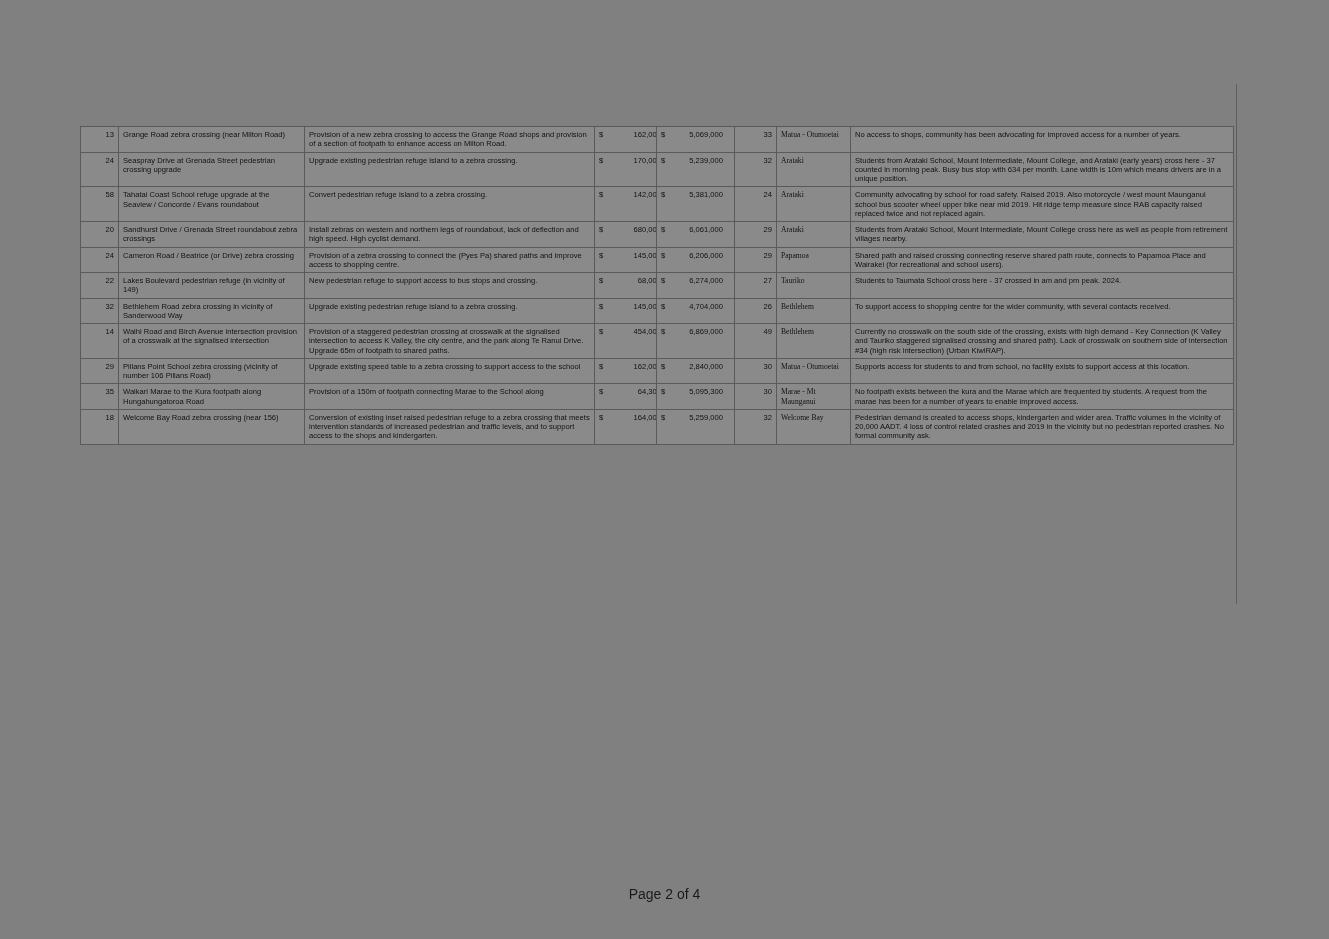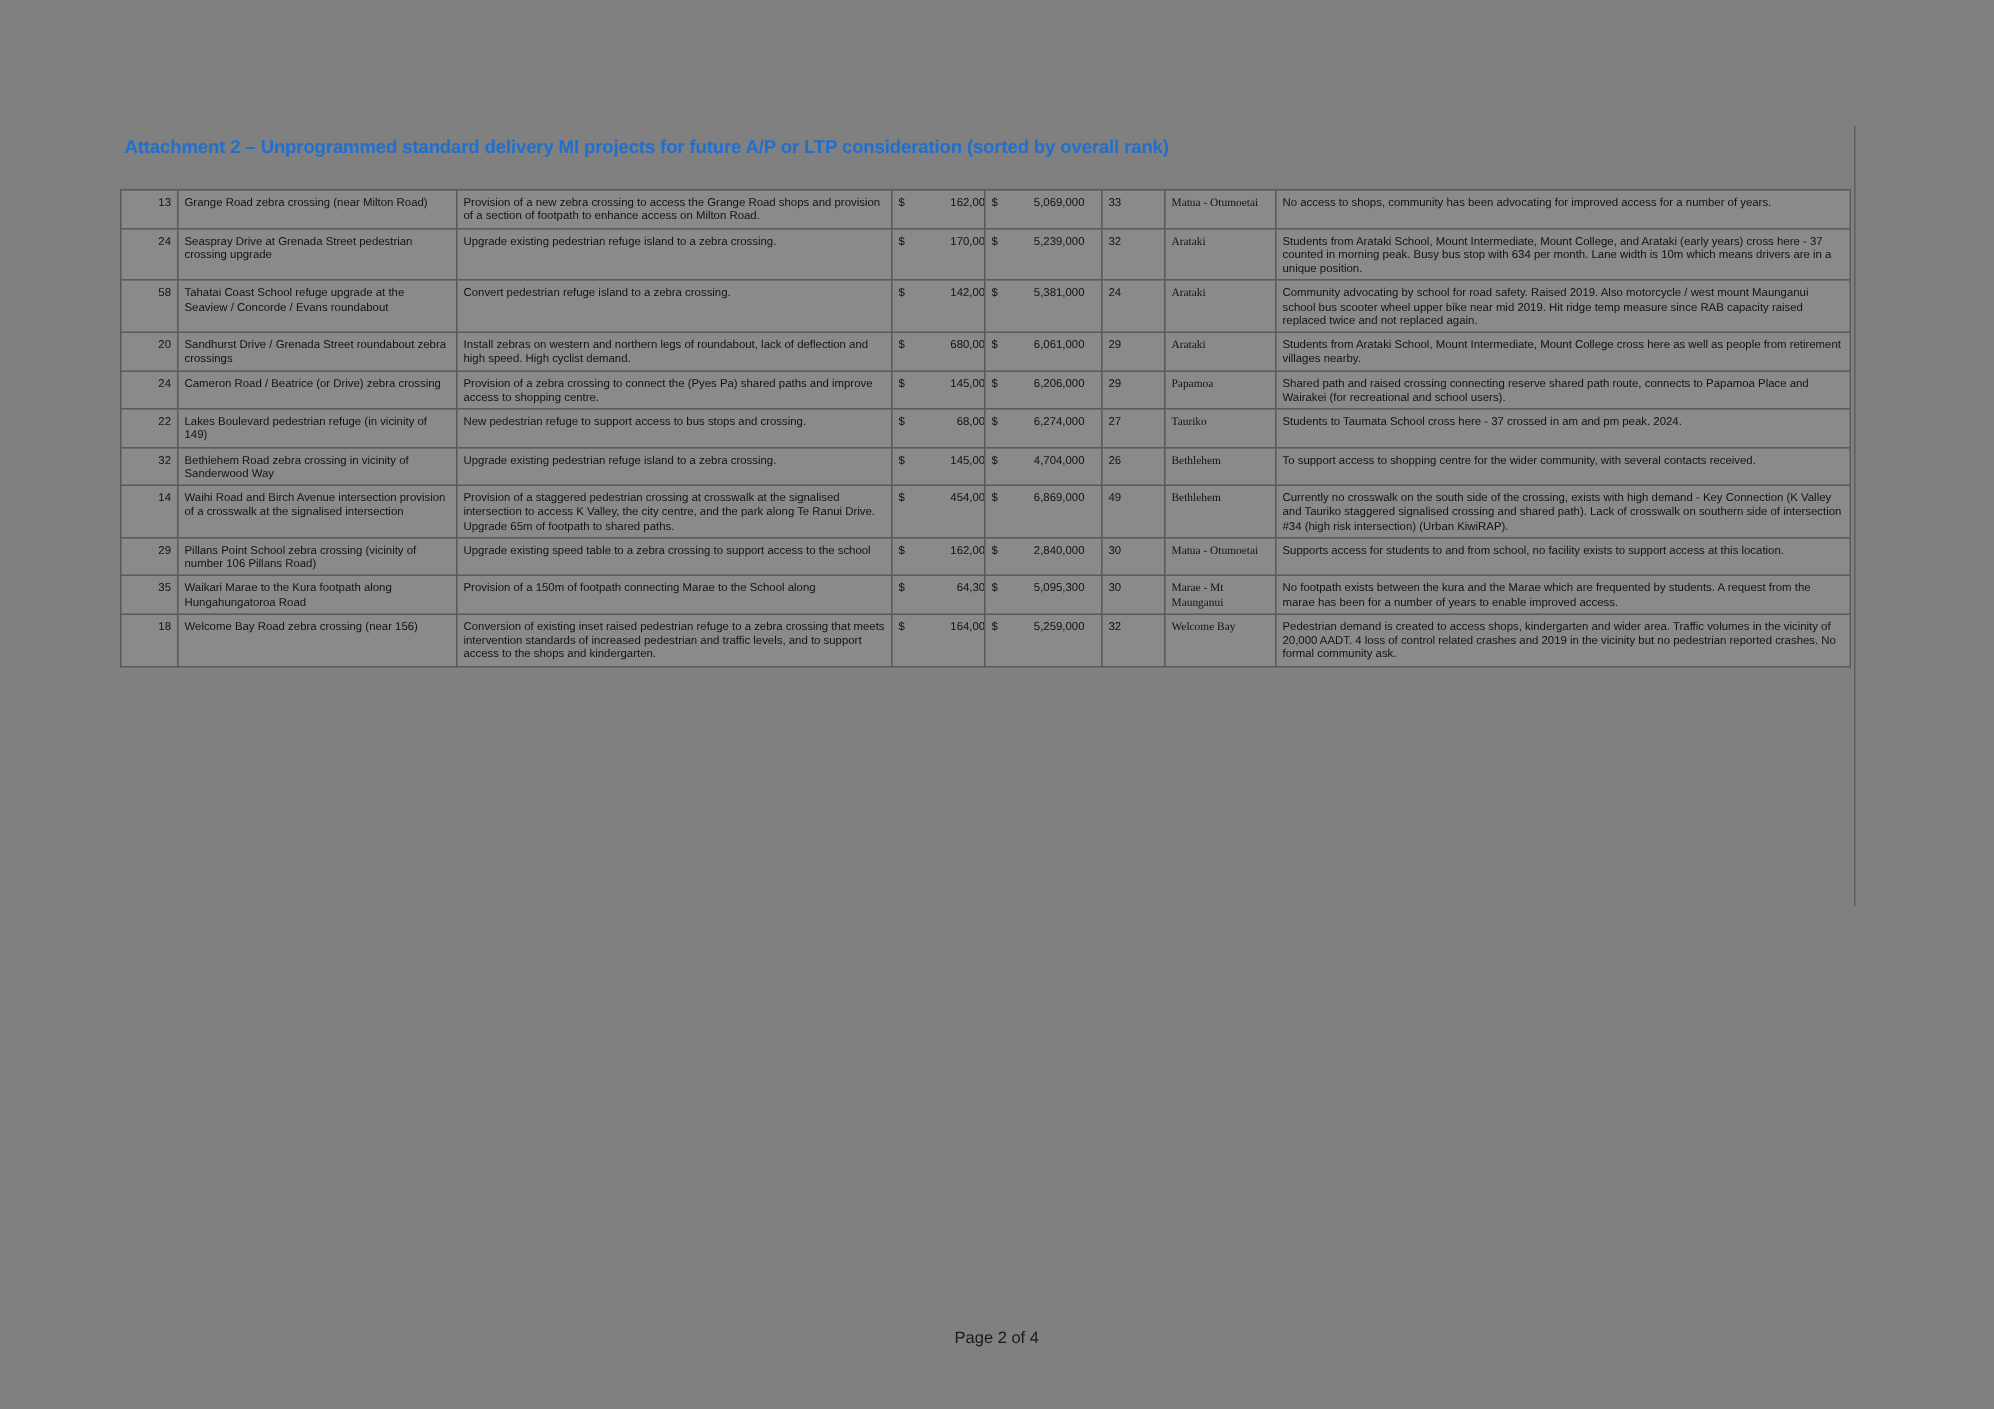--- a/index.html
+++ b/index.html
@@ -69,21 +69,21 @@
   td.cost .dollar, td.total .dollar {
     display: inline-block;
     width: 10px;
   }
   td.cost .num, td.total .num {
     display: inline-block;
     text-align: right;
     min-width: 52px;
   }
   td.score {
-    text-align: left;
+    text-align: right;
     vertical-align: middle;
     font-size: 8.4px;
   }
   td.area {
     vertical-align: middle;
     font-size: 7.6px;
     font-family: Liberation Serif, serif;
   }
   .col-rank   { width: 38px; }
   .col-proj   { width: 186px; }
@@ -92,30 +92,29 @@
   .col-total  { width: 78px; }
   .col-score  { width: 42px; }
   .col-area   { width: 74px; }
   .col-comm   { width: 383px; }
   .footer {
     position: absolute;
     left: 0;
     top: 886px;
     width: 1329px;
     text-align: center;
-    font-size: 11px;
+    font-size: 14px;
     color: #1a1a1a;
   }
 </style>
 </head>
 <body>
 
 <div class="page">
 
-  <div class="doc-title">Attachment 2 – Unprogrammed standard delivery MI projects for future A/P or LTP consideration (sorted by overall rank)</div>
   <div class="right-rule"></div>
 
   <table class="main">
     <colgroup>
       <col class="col-rank">
         <col class="col-proj">
         <col class="col-desc">
         <col class="col-cost">
       <col class="col-total">
         <col class="col-score">

